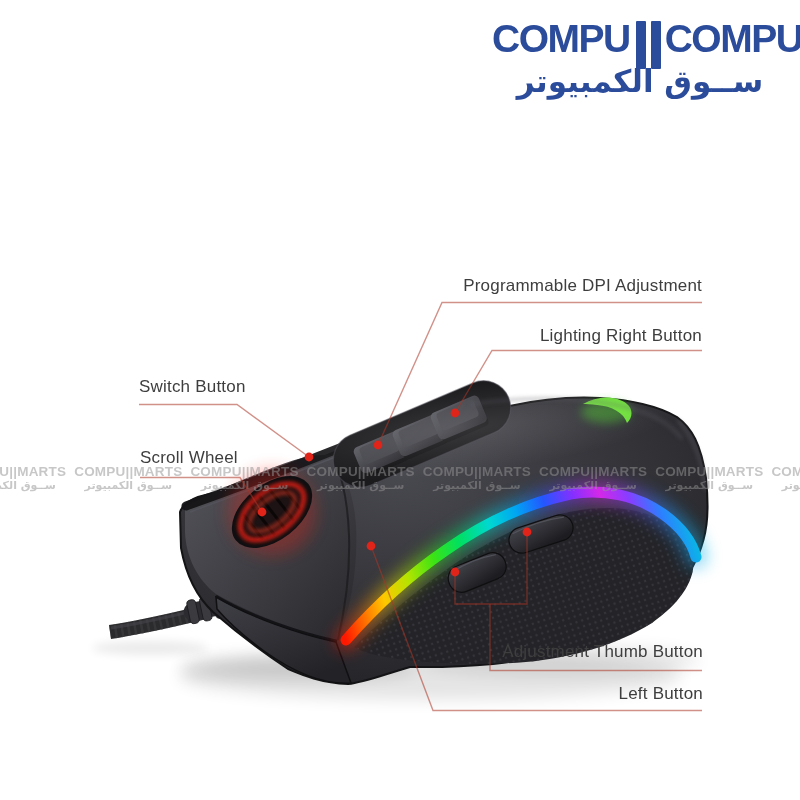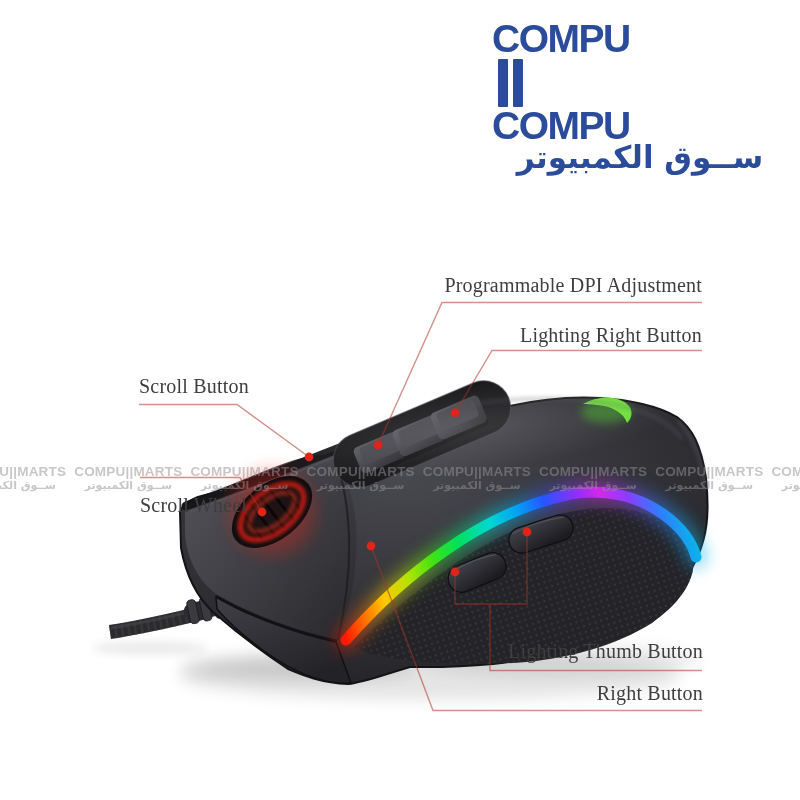--- a/index.html
+++ b/index.html
@@ -7,40 +7,40 @@
     position:relative;width:800px;height:800px;background:#ffffff;overflow:hidden;
     font-family:"Liberation Sans","DejaVu Sans",sans-serif;
   }
   .stage *{box-sizing:border-box;}
   svg{display:block;}
   .layer{position:absolute;left:0;top:0;width:800px;height:800px;pointer-events:none;}
 
   
   .logo{position:absolute;left:492px;top:20px;width:296px;color:#2b4b9b;}
   .logo-latin{display:flex;align-items:flex-start;justify-content:flex-start;
-    font-weight:700;font-size:39px;line-height:38px;letter-spacing:-1.5px;color:#2b4b9b;flex-direction:column;}
+    font-weight:700;font-size:39px;line-height:38px;letter-spacing:-1.5px;color:#2b4b9b;}
   .logo-bars{display:inline-flex;gap:5px;margin:1px 4px 0 6px;height:48px;}
   .logo-bar{width:10px;height:48px;background:#2b4b9b;border-radius:1px;}
   .logo-arabic{direction:rtl;text-align:center;font-family:"DejaVu Sans",sans-serif;
     font-weight:700;font-size:31px;line-height:34px;margin-top:-5px;letter-spacing:0;}
 
   
   .wm-band{position:absolute;left:-42px;top:465px;width:920px;display:flex;gap:8px;}
   .wm-unit{flex:0 0 auto;text-align:center;color:rgba(148,148,148,0.52);}
   .wm-latin{font-size:13.5px;font-weight:700;line-height:14px;letter-spacing:.2px;white-space:nowrap;}
   .wm-arabic{direction:rtl;font-family:"DejaVu Sans",sans-serif;font-size:11px;font-weight:700;line-height:13px;white-space:nowrap;}
 
   
-  .callout{position:absolute;font-size:20px;line-height:21px;color:#3e3e3e;
-    letter-spacing:.2px;white-space:nowrap;font-family:Liberation Serif, serif;}
+  .callout{position:absolute;font-size:17px;line-height:21px;color:#3e3e3e;
+    letter-spacing:.2px;white-space:nowrap;}
   .callout.right{text-align:right;}
   .co-dpi{right:98px;top:275px;}
   .co-light{right:98px;top:325px;}
   .co-rightbtn{left:139px;top:376px;}
-  .co-scroll{left:140px;top:447px;margin-top:48px;}
+  .co-scroll{left:140px;top:447px;}
   .co-thumb{right:97px;top:641px;}
   .co-leftbtn{right:97px;top:683px;}
 </style>
 </head>
 <body>
 
 <div class="stage">
 
   <svg class="layer" viewBox="0 0 800 800" aria-hidden="true">
     <defs>
@@ -293,24 +293,24 @@
       <circle cx="309" cy="457" r="4.4"></circle>
       <circle cx="262" cy="512" r="4.4"></circle>
       <circle cx="455" cy="572" r="4.4"></circle>
       <circle cx="527" cy="532" r="4.4"></circle>
       <circle cx="371" cy="546" r="4.4"></circle>
     </g>
   </svg>
 
   <div class="callout right co-dpi">Programmable DPI Adjustment</div>
   <div class="callout right co-light">Lighting Right Button</div>
-  <div class="callout co-rightbtn">Scroll Button</div>
+  <div class="callout co-rightbtn">Switch Button</div>
   <div class="callout co-scroll">Scroll Wheel</div>
-  <div class="callout right co-thumb">Lighting Thumb Button</div>
-  <div class="callout right co-leftbtn">Right Button</div>
+  <div class="callout right co-thumb">Adjustment Thumb Button</div>
+  <div class="callout right co-leftbtn">Left Button</div>
 
   <div class="logo">
     <div class="logo-latin">
       <span>COMPU</span>
       <span class="logo-bars">
         <span class="logo-bar"></span>
         <span class="logo-bar"></span>
       </span>
       <span>COMPU</span>
     </div>

